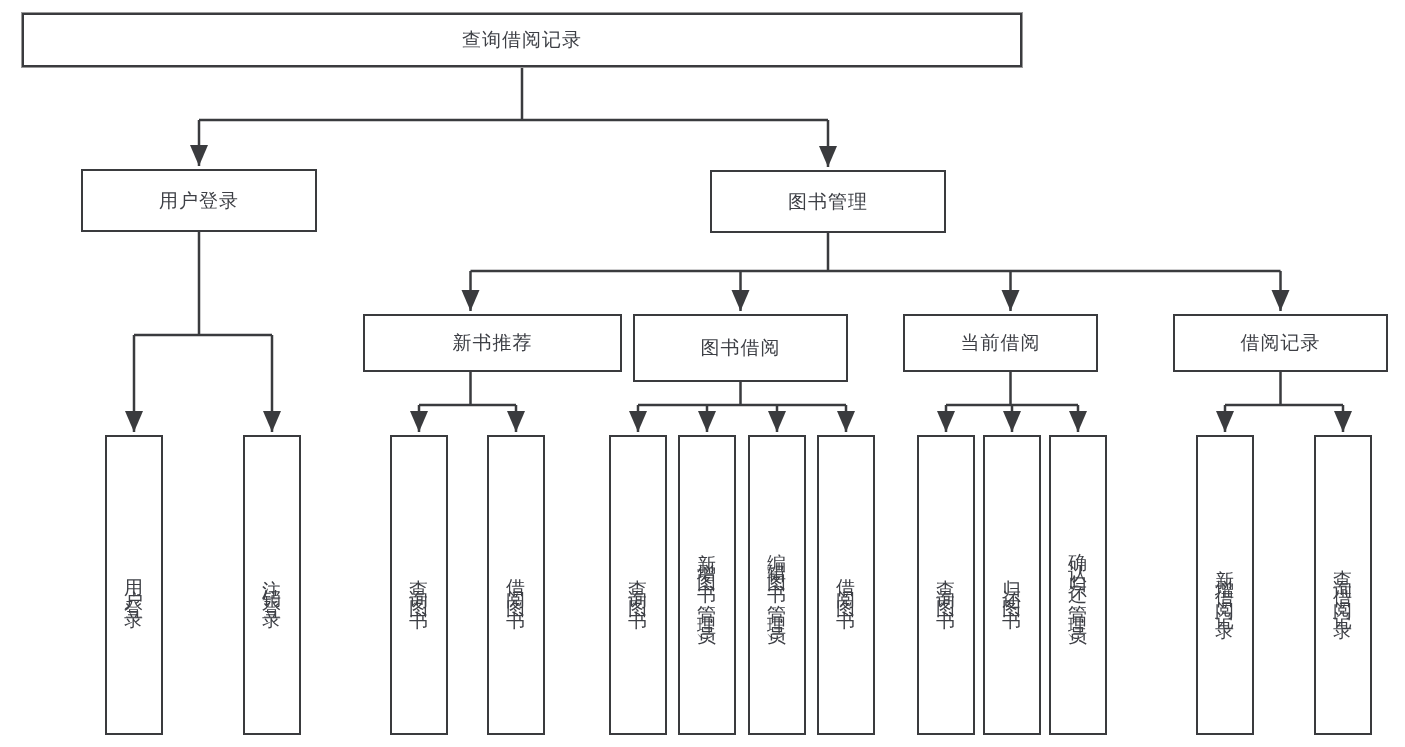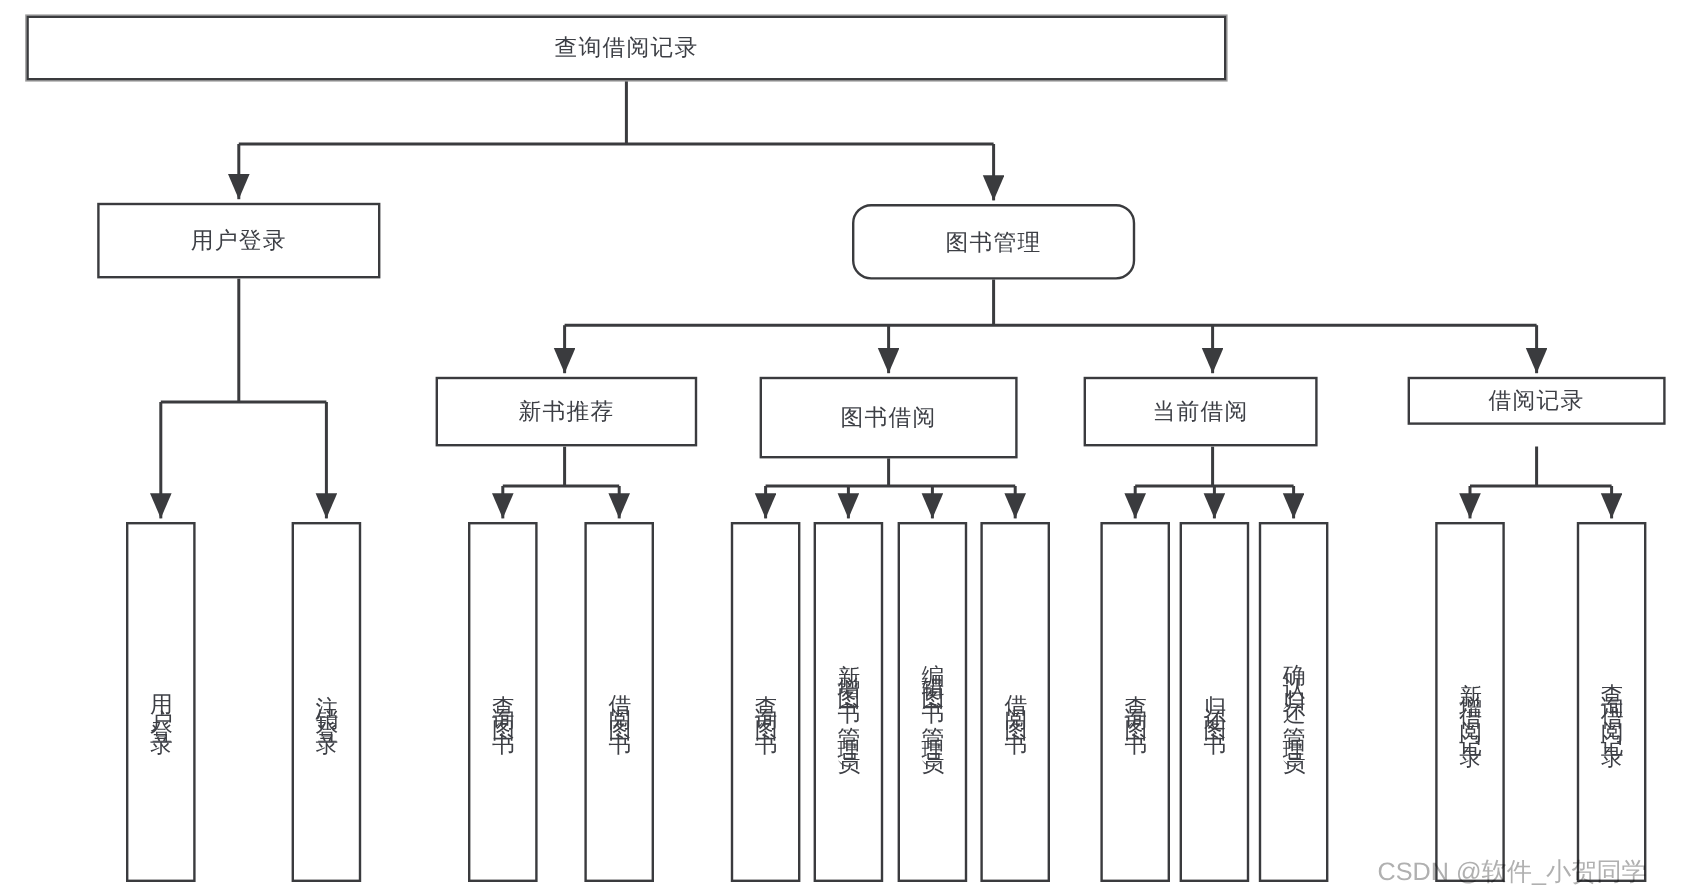--- a/index.html
+++ b/index.html
@@ -105,34 +105,34 @@
     </g>
   </svg>
 
   <div class="box root-box" style="left:22px; top:13px; width:1000px; height:54px;">
     <span class="h-label">查询借阅记录</span>
   </div>
 
   <div class="box" style="left:81px; top:169px; width:236px; height:63px;">
     <span class="h-label">用户登录</span>
   </div>
-  <div class="box" style="left:710px; top:170px; width:236px; height:63px;border-radius:16px;">
+  <div class="box" style="left:710px; top:170px; width:236px; height:63px;">
     <span class="h-label">图书管理</span>
   </div>
 
-  <div class="box" style="left:363px; top:314px; width:218px; height:58px;">
+  <div class="box" style="left:363px; top:314px; width:259px; height:58px;">
     <span class="h-label">新书推荐</span>
   </div>
   <div class="box" style="left:633px; top:314px; width:215px; height:68px;">
     <span class="h-label">图书借阅</span>
   </div>
   <div class="box" style="left:903px; top:314px; width:195px; height:58px;">
     <span class="h-label">当前借阅</span>
   </div>
-  <div class="box" style="left:1173px; top:314px; width:215px; height:40px;">
+  <div class="box" style="left:1173px; top:314px; width:215px; height:58px;">
     <span class="h-label">借阅记录</span>
   </div>
 
   <div class="box leaf" style="left:105px;">
     <span class="v-label">用户登录</span>
   </div>
   <div class="box leaf" style="left:243px;">
     <span class="v-label">注销登录</span>
   </div>
 
@@ -166,15 +166,14 @@
     <span class="v-label">确认归还（管理员）</span>
   </div>
 
   <div class="box leaf" style="left:1196px;">
     <span class="v-label">新增借阅记录</span>
   </div>
   <div class="box leaf" style="left:1314px;">
     <span class="v-label">查询借阅记录</span>
   </div>
 
-  <div class="watermark">CSDN @软件_小贺同学</div>
 
 </div>
 
 </body></html>

